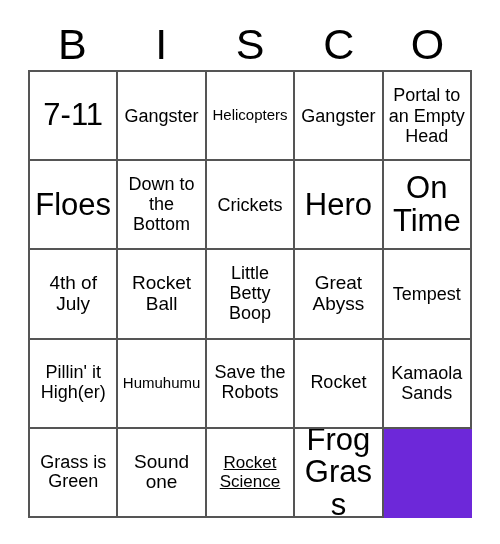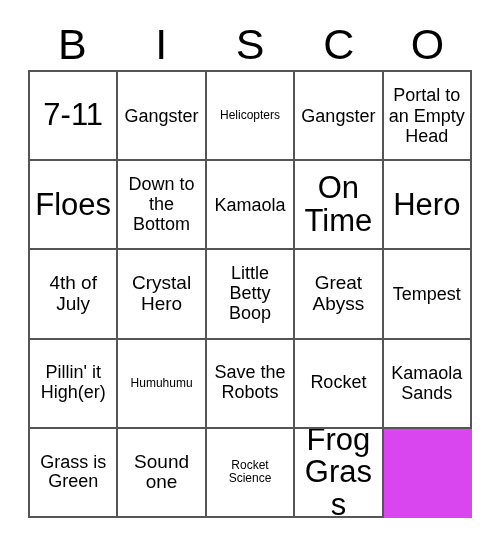--- a/index.html
+++ b/index.html
@@ -51,21 +51,21 @@
     left: 28px;
     top: 70px;
     width: 444px;
     height: 448px;
     display: grid;
     grid-template-columns: repeat(5, 1fr);
     grid-template-rows: repeat(5, 1fr);
     border-top: 2px solid #555555;
     border-left: 2px solid #555555;
     box-sizing: border-box;
-    background: #d946ef;
+    background: #6d28d9;
   }
   .cell {
     border-right: 2px solid #555555;
     border-bottom: 2px solid #555555;
     box-sizing: border-box;
     display: flex;
     align-items: center;
     justify-content: center;
     padding: 2px 3px;
     overflow: hidden;
@@ -76,22 +76,22 @@
     width: 100%;
     text-align: center;
     line-height: 1.08;
     word-wrap: break-word;
     overflow-wrap: break-word;
     hyphens: none;
     color: #000000;
   }
 
   
-  .fs-xs  { font-size: 12px; line-height: 1.1; }
-  .fs-sm  { font-size: 12px; line-height: 1.12; }
+  .fs-xs  { font-size: 15px; line-height: 1.1; }
+  .fs-sm  { font-size: 17px; line-height: 1.12; text-decoration: underline; }
   .fs-md  { font-size: 18px; line-height: 1.12; }
   .fs-lg  { font-size: 18px; line-height: 1.1; }
   .fs-xl  { font-size: 19px; line-height: 1.08; }
   .fs-xxl { font-size: 31px; line-height: 1.05; }
 </style>
 </head>
 <body>
 
 <div id="bingo-card">
 
@@ -121,34 +121,34 @@
       <span class="cell-text fs-md">Portal to an Empty Head</span>
     </div>
 
     <div class="cell">
       <span class="cell-text fs-xxl">Floes</span>
     </div>
     <div class="cell">
       <span class="cell-text fs-lg">Down to the Bottom</span>
     </div>
     <div class="cell">
-      <span class="cell-text fs-md">Kamaola</span>
+      <span class="cell-text fs-md">Crickets</span>
+    </div>
+    <div class="cell">
+      <span class="cell-text fs-xxl">Hero</span>
     </div>
     <div class="cell">
       <span class="cell-text fs-xxl">On Time</span>
-    </div>
-    <div class="cell">
-      <span class="cell-text fs-xxl">Hero</span>
     </div>
 
     <div class="cell">
       <span class="cell-text fs-xl">4th of July</span>
     </div>
     <div class="cell">
-      <span class="cell-text fs-xl">Crystal Hero</span>
+      <span class="cell-text fs-xl">Rocket Ball</span>
     </div>
     <div class="cell">
       <span class="cell-text fs-lg">Little Betty Boop</span>
     </div>
     <div class="cell">
       <span class="cell-text fs-xl">Great Abyss</span>
     </div>
 
     <div class="cell">
       <span class="cell-text fs-md">Tempest</span>

